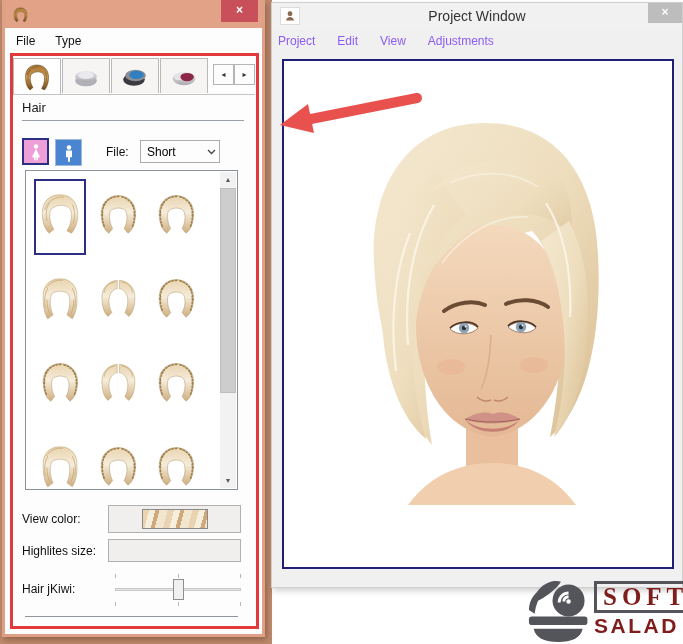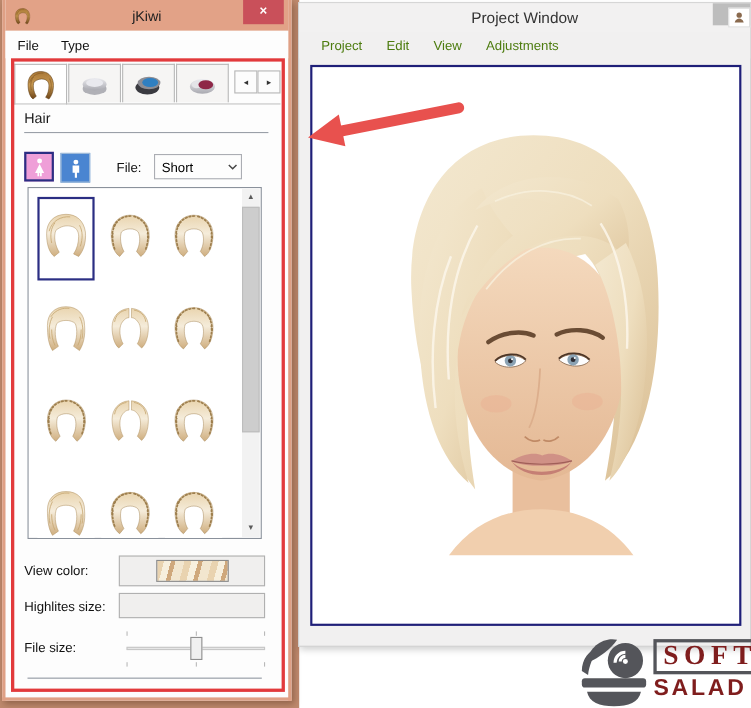--- a/index.html
+++ b/index.html
@@ -72,28 +72,28 @@
   .btn-highlites{left:103px;top:539px;width:133px;height:23px;background:#f0efee;border:1px solid #b0b0b0;box-sizing:border-box;}
   .lbl-hairsize{left:17px;top:582px;}
   .slider{left:110px;top:574px;width:126px;height:32px;}
   .slider .tick{position:absolute;width:1px;height:4px;background:#b9b9b9;}
   .slider .track{position:absolute;left:0;right:0;top:14px;height:3px;background:#e6e6e6;border:1px solid #c7c7c7;box-sizing:border-box;}
   .slider .thumb-handle{position:absolute;top:5px;width:11px;height:21px;background:#f0f0f0;border:1px solid #8f8f8f;box-sizing:border-box;}
   .jk-hr2{left:20px;top:616px;width:213px;border-top:1px solid #8f96a0;}
   
   .win-proj{left:271px;top:2px;width:412px;height:586px;background:#f1f0f0;border:1px solid #cfcfcf;
     box-sizing:border-box;box-shadow:2px 3px 6px rgba(0,0,0,.18);}
-  .pj-titlebar{left:0;top:0;width:100%;height:26px;background:#f2f1f1;display:flex;align-items:center;justify-content:flex-end;}
+  .pj-titlebar{left:0;top:0;width:100%;height:26px;background:#f2f1f1;display:flex;align-items:center;}
   .pj-title{position:absolute;left:0;right:0;text-align:center;font-size:14px;color:#333;}
   .pj-appicon{margin-left:8px;width:18px;height:16px;background:#fff;border:1px solid #dcdcdc;z-index:2;
     display:flex;align-items:center;justify-content:center;}
   .pj-close{position:absolute;right:0;top:0;width:34px;height:20px;background:#bdbdbd;color:#fafafa;
     font-size:12px;font-weight:bold;text-align:center;line-height:19px;}
   .pj-menubar{left:0;top:26px;width:100%;height:24px;display:flex;align-items:center;gap:22px;
-    padding-left:20px;box-sizing:border-box;font-size:12px;color:#4d7c0f;background:#f1f0f0;}
+    padding-left:6px;box-sizing:border-box;font-size:12px;color:#8b5cf6;background:#f1f0f0;}
   .pj-canvas{left:10px;top:56px;width:392px;height:510px;border:2px solid #1f1f78;background:#ffffff;box-sizing:border-box;}
   .face-wrap{left:66px;top:52px;width:270px;height:392px;}
   .arrow-wrap{left:5px;top:84px;width:152px;height:50px;z-index:30;}
   
   .watermark{left:528px;top:574px;width:155px;height:70px;color:#7f1d1d;}
   .wm-mark{position:absolute;left:0;top:0;width:66px;height:70px;}
   .wm-text{position:absolute;left:66px;top:7px;}
   .wm-soft{font-family:"Liberation Serif", serif;font-weight:bold;font-size:25px;letter-spacing:5px;
     border:3px solid #54555a;padding:0 2px 0 6px;line-height:26px;display:inline-block;}
   .wm-salad{font-weight:bold;font-size:21px;letter-spacing:2.5px;margin-top:1px;}
@@ -147,21 +147,20 @@
       <path d="M30,6 C15,6 7,16 7,29 C7,42 10,51 16,56 L22,51 C17,43 15,32 18,25 C24,20 30,19 35,20 C42,21 45,26 45,32 C45,40 43,47 39,53 L45,56 C51,49 54,39 53,27 C51,13 42,6 30,6 Z" fill="url(#gBr)" stroke="#5d3a12" stroke-width="1"></path>
       <path d="M10,26 C13,14 24,8 35,9 M13,40 C11,31 12,22 17,16 M47,44 C50,35 50,26 46,19" stroke="#8a5f28" fill="none" stroke-width="1.4"></path>
     </g>
   </defs>
 </svg>
 
 <div class="abs desktop"></div>
 
 <div class="abs win-jkiwi">
   <div class="abs jk-titlebar">
-    <div class="jk-title">jKiwi</div>
     <svg class="jk-appicon" viewBox="0 0 60 60">
         <use href="#wigBrown"></use>
       </svg>
     <div class="jk-close">×</div>
   </div>
   <div class="abs jk-menubar">
     <span class="menu-item">File</span>
     <span class="menu-item">Type</span>
   </div>
 
@@ -295,21 +294,21 @@
       <div class="sb-btn sb-down">▼</div>
     </div>
   </div>
 
   <div class="abs row-label lbl-haircolor">View color:</div>
   <div class="abs btn-haircolor">
     <div class="hair-swatch"></div>
   </div>
   <div class="abs row-label lbl-highlites">Highlites size:</div>
   <div class="abs btn-highlites"></div>
-  <div class="abs row-label lbl-hairsize">File size:</div>
+  <div class="abs row-label lbl-hairsize">Hair jKiwi:</div>
   <div class="abs slider">
     <div class="tick" style="left:0;top:0"></div>
       <div class="tick" style="left:50%;top:0"></div>
       <div class="tick" style="right:0;top:0"></div>
     <div class="track"></div>
     <div class="thumb-handle" style="left: calc(50% - 5px);"></div>
     <div class="tick" style="left:0;bottom:0"></div>
       <div class="tick" style="left:50%;bottom:0"></div>
       <div class="tick" style="right:0;bottom:0"></div>
   </div>

